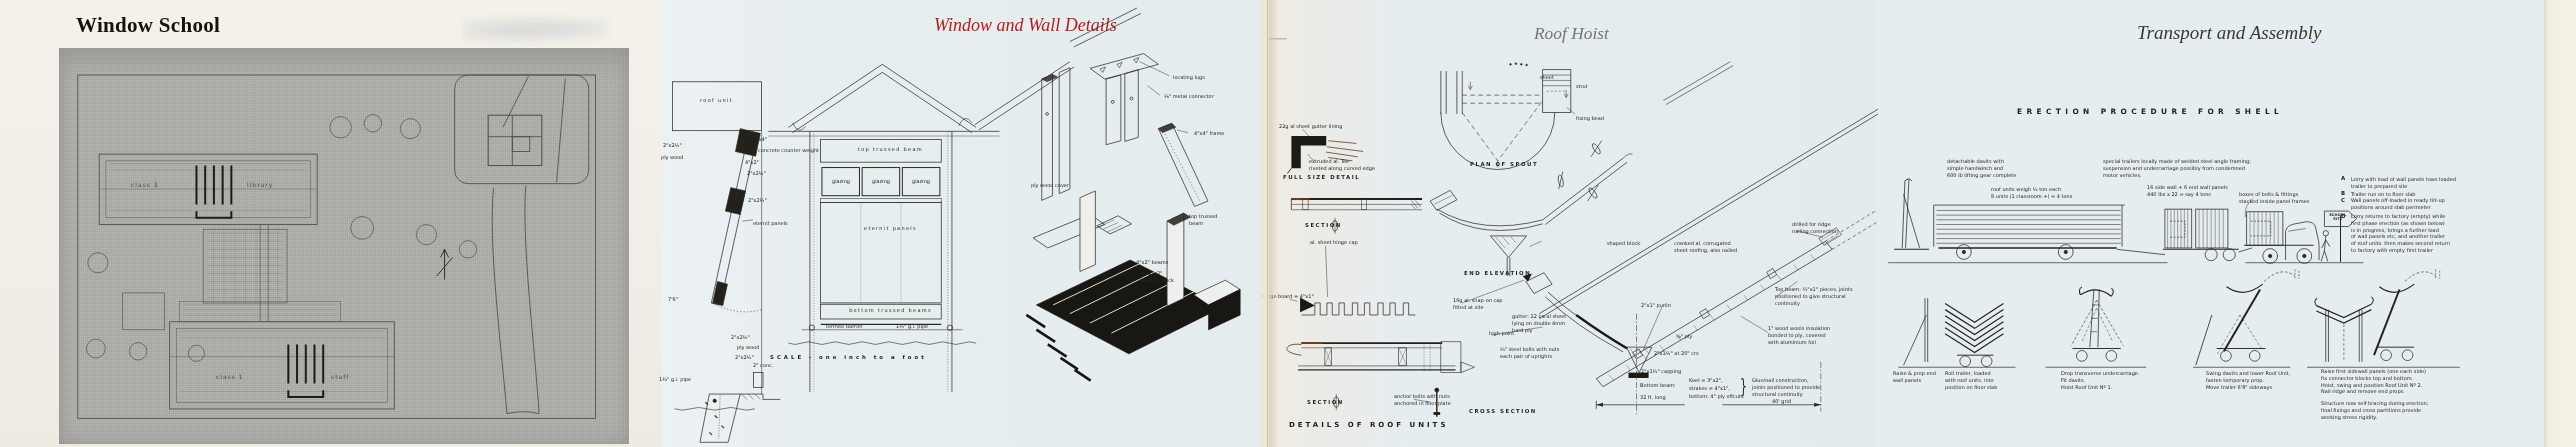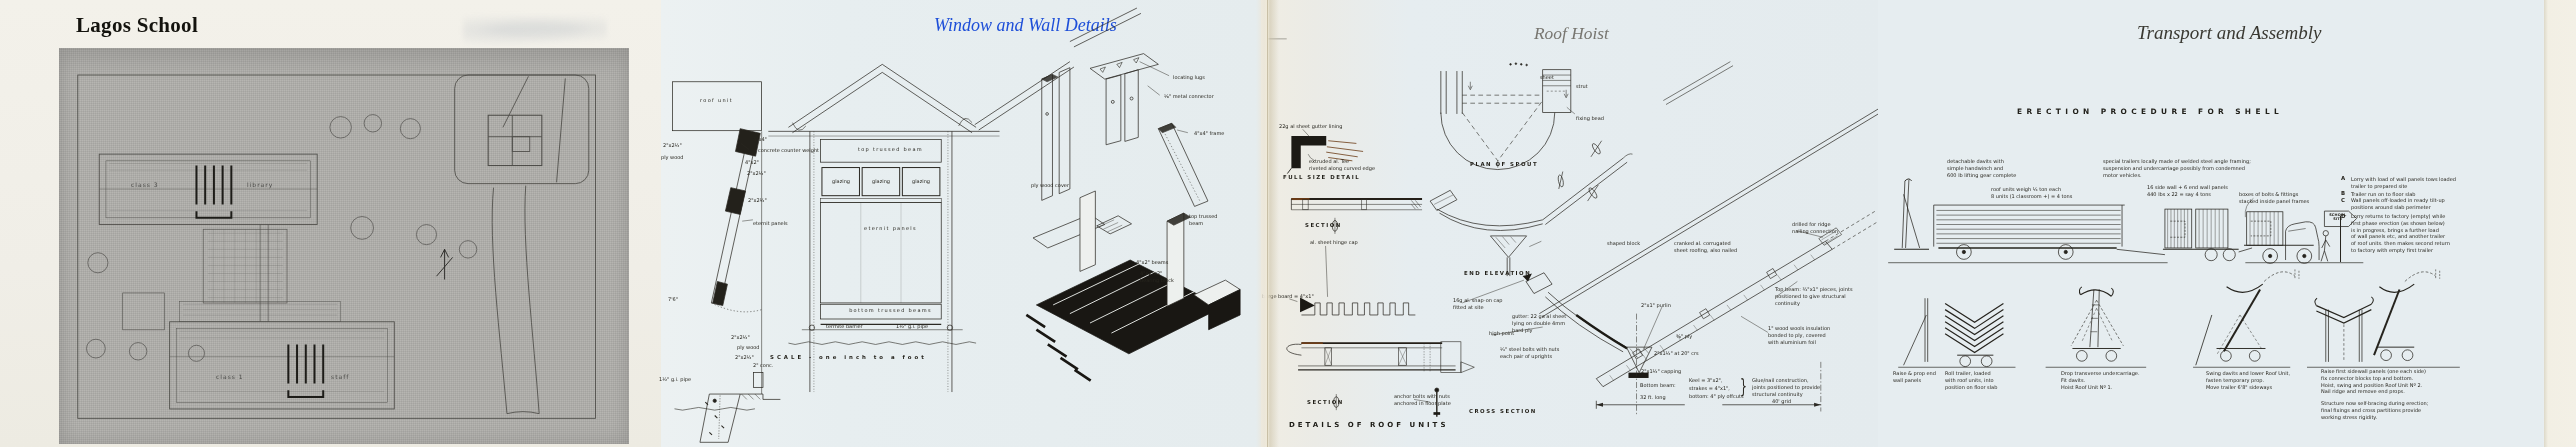--- a/index.html
+++ b/index.html
@@ -7,21 +7,21 @@
   .page{position:absolute;top:0;height:447px;}
   #page-lagos{left:0;width:661px;background:linear-gradient(180deg,#f3f1ea 0%,#f0eee7 60%,#edebe2 100%);}
   #page-window{left:661px;width:600px;background:linear-gradient(90deg,#ecf1f2 0%,#e7eef0 30%,#e5ecee 100%);}
   #spine{left:1256px;width:23px;background:linear-gradient(90deg,rgba(120,110,85,0) 0%,rgba(235,230,217,.95) 35%,#f0ead9 50%,rgba(205,196,170,.6) 60%,rgba(120,110,85,0) 100%);z-index:5;}
   #spine-line{position:absolute;top:0;left:1267px;width:0.7px;height:447px;background:rgba(150,140,105,.45);z-index:6;}
   #page-roof{left:1261px;width:617px;background:linear-gradient(90deg,#f0ede3 0px,#ebebe6 54px,#e6edf0 148px,#e4ebee 100%);}
   #page-transport{left:1878px;width:665px;background:#e6edf0;}
   #page-edge{left:2544px;width:32px;background:linear-gradient(90deg,#ddd9c9 0px,#f2efe4 4px,#f3f0e6 100%);}
   .ptitle{position:absolute;font-family:"Liberation Serif","DejaVu Serif",serif;font-style:italic;white-space:nowrap;}
   #title-lagos{left:76px;top:13.4px;font-style:normal;font-weight:bold;font-size:21px;color:#14130e;letter-spacing:0.3px;font-family:"Liberation Serif",serif;}
-  #title-window{left:934px;top:14.8px;font-size:18px;color:#1d4ed8;}
+  #title-window{left:934px;top:14.8px;font-size:18px;color:#b91c1c;}
   #title-roof{left:1534px;top:23px;font-size:17.4px;color:#787670;}
   #title-transport{left:2137px;top:21.5px;font-size:19px;color:#3a3932;}
   #erection-heading{position:absolute;left:2017px;top:107px;font-size:7.4px;font-weight:bold;letter-spacing:4.4px;color:#23221c;}
   #photo{position:absolute;left:59px;top:48px;width:570px;height:396px;background:#b6b5b1;
     background-image:repeating-linear-gradient(0deg,rgba(30,30,30,.06) 0 0.7px,transparent 0.7px 2px),repeating-linear-gradient(90deg,rgba(30,30,30,.06) 0 0.7px,transparent 0.7px 2px);
     box-shadow:inset 0 12px 20px rgba(0,0,0,.10), inset 0 -6.7px 14.8px rgba(0,0,0,.06);}
   #ghost{position:absolute;left:463px;top:10.7px;width:144px;height:35px;filter:blur(2.7px);opacity:.55;
     background:radial-gradient(ellipse at 28% 55%,rgba(140,152,168,.38),transparent 62%),radial-gradient(ellipse at 72% 50%,rgba(140,152,168,.33),transparent 60%);}
   svg.layer{position:absolute;top:0;left:0;}
   .hand{position:absolute;font-size:5px;color:#27251e;white-space:pre-line;line-height:1.35;z-index:4;}
@@ -41,21 +41,21 @@
 <div id="canvas">
 
   <div class="page" id="page-lagos"></div>
   <div class="page" id="page-window"></div>
   <div class="page" id="page-roof"></div>
   <div class="page" id="page-transport"></div>
   <div class="page" id="spine"></div>
   <div id="spine-line"></div>
   <div class="page" id="page-edge"></div>
 
-  <div class="ptitle" id="title-lagos">Lagos School</div>
+  <div class="ptitle" id="title-lagos">Window School</div>
   <div id="ghost"></div>
   <div class="ptitle" id="title-window">Window and Wall Details</div>
   <div class="ptitle" id="title-roof">Roof Hoist</div>
   <div class="ptitle" id="title-transport">Transport and Assembly</div>
   <div id="erection-heading">ERECTION   PROCEDURE   FOR   SHELL</div>
 
   <div id="photo">
     <svg class="layer" width="570" height="396" viewBox="0 0 850 590">
       <g stroke="#3f3e3a" fill="none" stroke-width="1.3" opacity=".85">
         <rect x="28" y="40" width="772" height="512"></rect>

